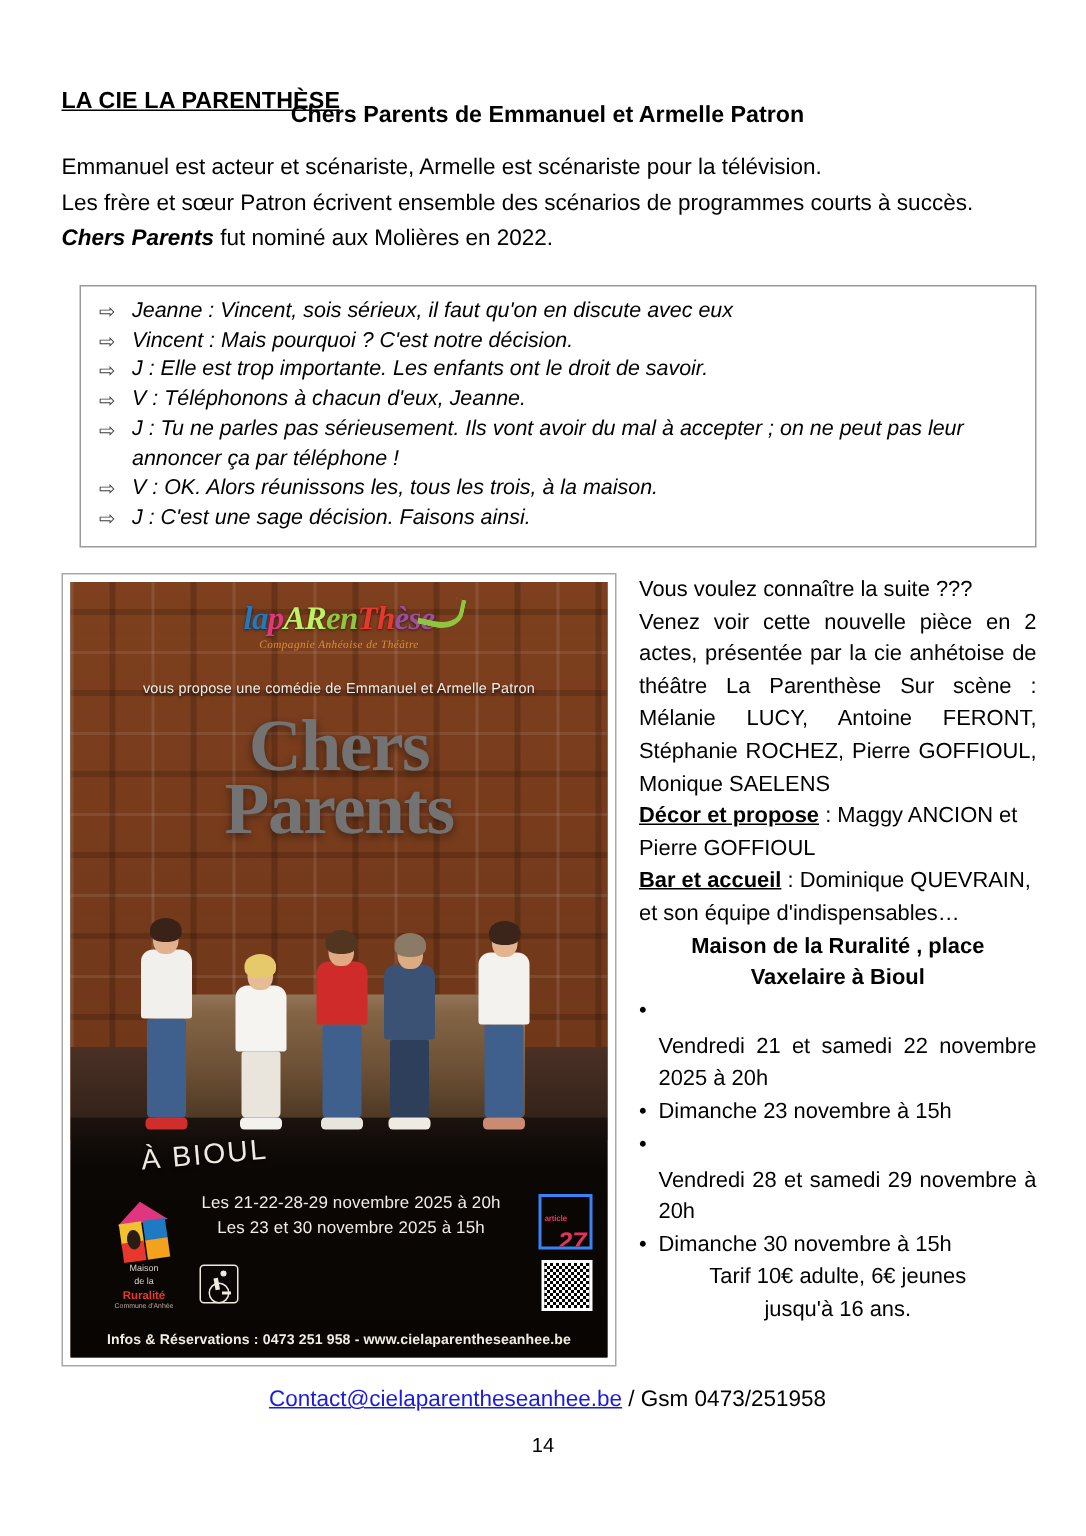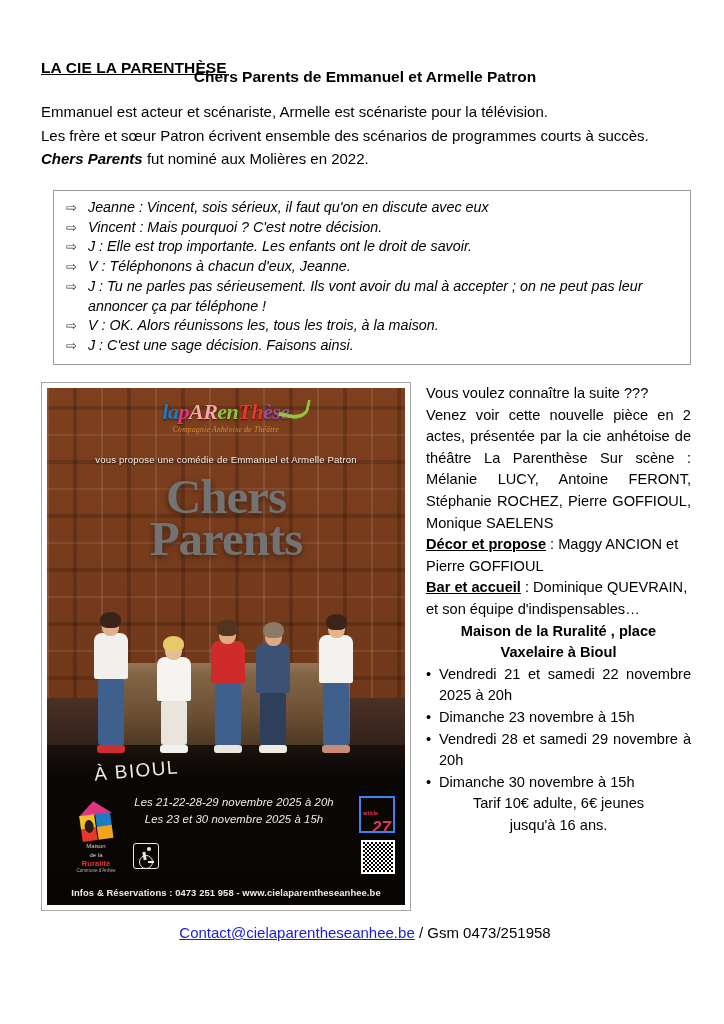--- a/index.html
+++ b/index.html
@@ -159,21 +159,21 @@
     font-family: "Liberation Serif", serif;
     font-size: 22px;
     font-weight: bold;
     font-style: italic;
     letter-spacing: -0.5px;
     display: inline-block;
     text-shadow: 0 1px 2px rgba(0,0,0,0.6);
   }
   .logo-word .c1 { color: #1f7ac4; }
   .logo-word .c2 { color: #e0377f; }
-  .logo-word .c3 { color: #fca5a5; }
+  .logo-word .c3 { color: #bef264; }
   .logo-word .c4 { color: #8ec63f; }
   .logo-word .c5 { color: #e8382e; }
   .logo-word .c6 { color: #9c4fa0; }
   .logo-swoosh {
     position: absolute;
     right: 96px;
     top: -4px;
     width: 26px;
     height: 18px;
     border-bottom: 4px solid #8ec63f;
@@ -303,21 +303,20 @@
 
   .poster-dates {
     position: absolute;
     left: 16px; right: 0;
     top: 406px;
     text-align: center;
     color: #f3ece3;
     font-size: 11.3px;
     line-height: 16.5px;
     letter-spacing: 0.1px;
-    font-style: italic;
   }
 
   .ruralite-logo {
     position: absolute;
     left: 26px;
     top: 413px;
     width: 46px;
     text-align: center;
   }
   .ruralite-house {
@@ -427,21 +426,21 @@
   .right-col {
     position: absolute;
     left: 426px;
     top: 383px;
     width: 265px;
     font-size: 14.6px;
     line-height: 21.6px;
   }
   .right-col p { margin: 0; }
   .just { text-align: justify; text-align-last: left; }
-  .just-full { text-align: justify; }
+  .just-full { text-align: justify; margin-top: 24px; }
   .u-bold { font-weight: bold; text-decoration: underline; }
   .venue-head {
     text-align: center;
     font-weight: bold;
     line-height: 21.6px;
   }
   .bullet-row {
     display: flex;
     align-items: flex-start;
   }
@@ -663,14 +662,15 @@
     </div>
 
     <p class="tarif">Tarif 10€ adulte, 6€ jeunes</p>
     <p class="tarif">jusqu'à 16 ans.</p>
   </div>
 
   <div class="contact-line">
     <a class="contact-link" href="#">Contact@cielaparentheseanhee.be</a><span> / Gsm 0473/251958</span>
   </div>
 
+  <div class="page-num">14</div>
 
 </div>
 
 </body></html>

